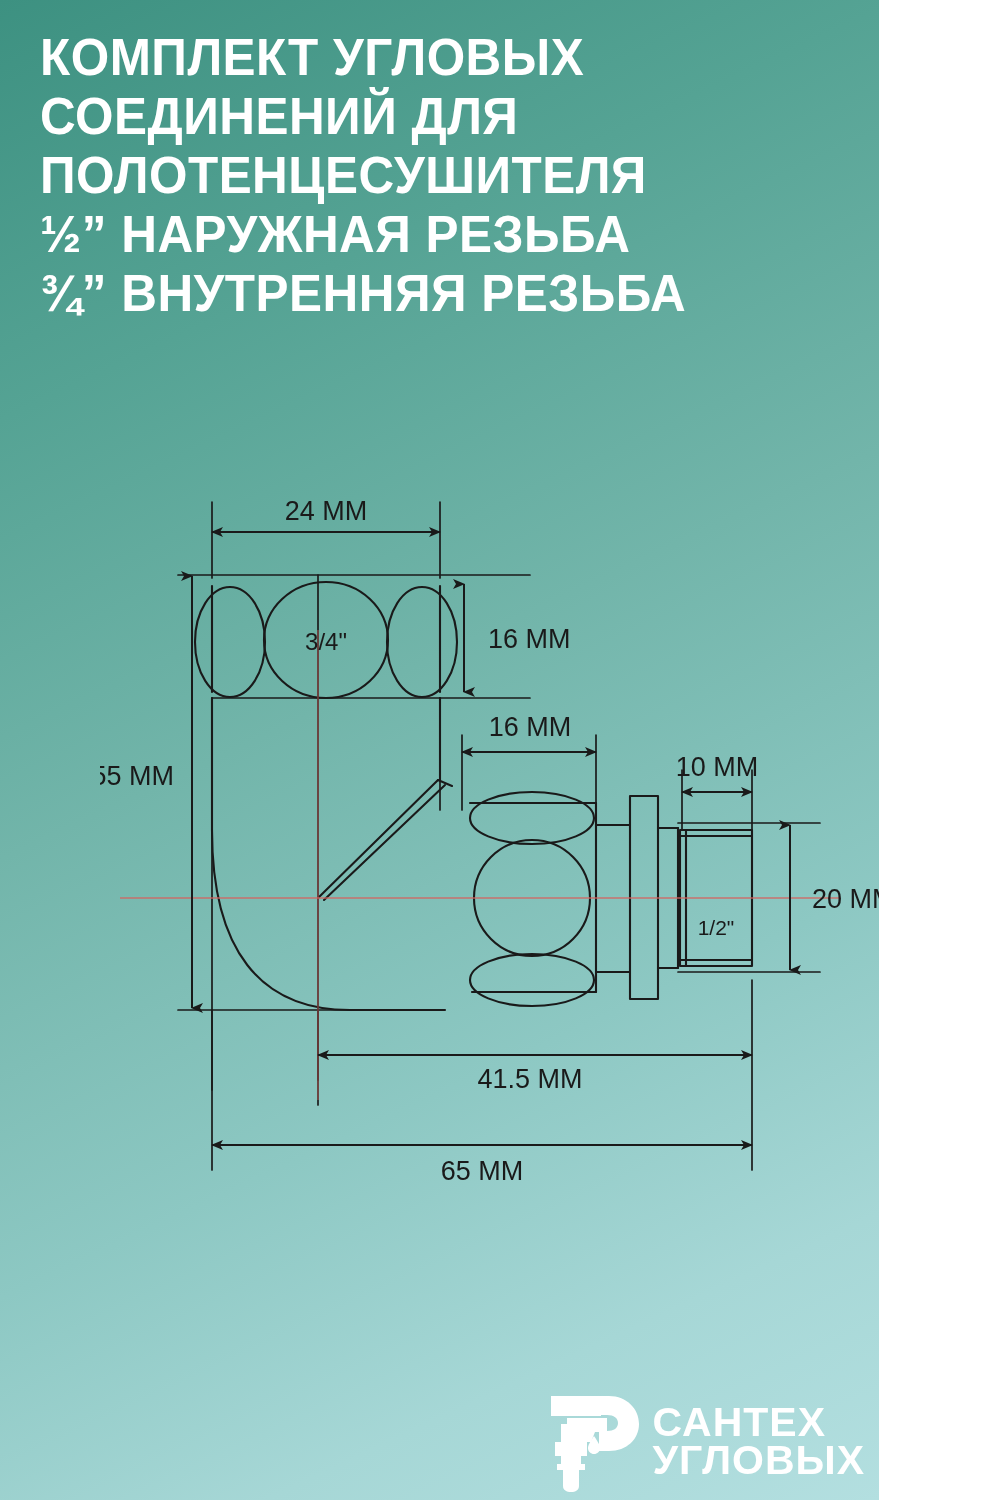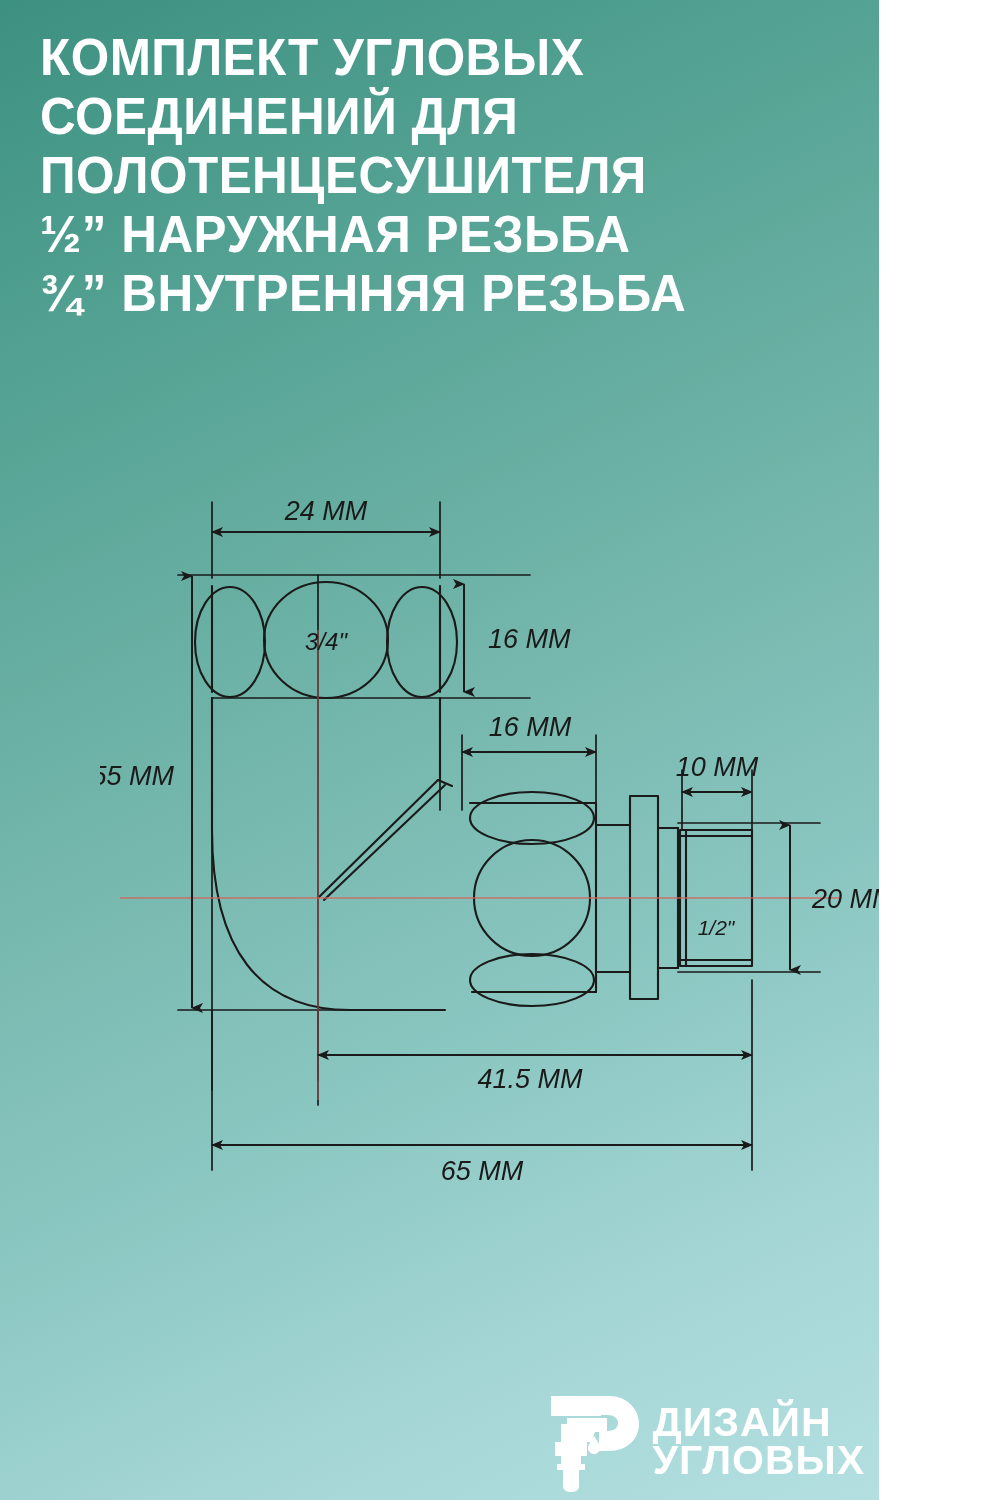--- a/index.html
+++ b/index.html
@@ -40,21 +40,20 @@
     transform-origin: left center;
   }
 
   
   #drawing-wrap {
     position: absolute;
     left: 100px;
     top: 480px;
     width: 800px;
     height: 740px;
-    font-style: italic;
   }
   #drawing-svg { display: block; }
 
   
   #logo {
     position: absolute;
     right: 14px;
     bottom: 8px;
     display: flex;
     align-items: center;
@@ -247,18 +246,18 @@
 
         <path d="M14,32 h26 v22 h-26 z"></path>
         <path d="M8,50 h32 v14 h-32 z"></path>
 
         <path d="M14,64 h20 v10 h-20 z"></path>
         <path d="M10,72 h28 v6 h-28 z"></path>
         <path d="M16,78 h16 v16 c0,4 -3.5,6 -8,6 c-4.5,0 -8,-2 -8,-6 z"></path>
       </g>
     </svg>
     <div id="logo-text">
-      <span class="logo-word">ДИЗАЙН</span>
+      <span class="logo-word">САНТЕХ</span>
       <span class="logo-word">УГЛОВЫХ</span>
     </div>
   </div>
 
 </div>
 
 </body></html>

